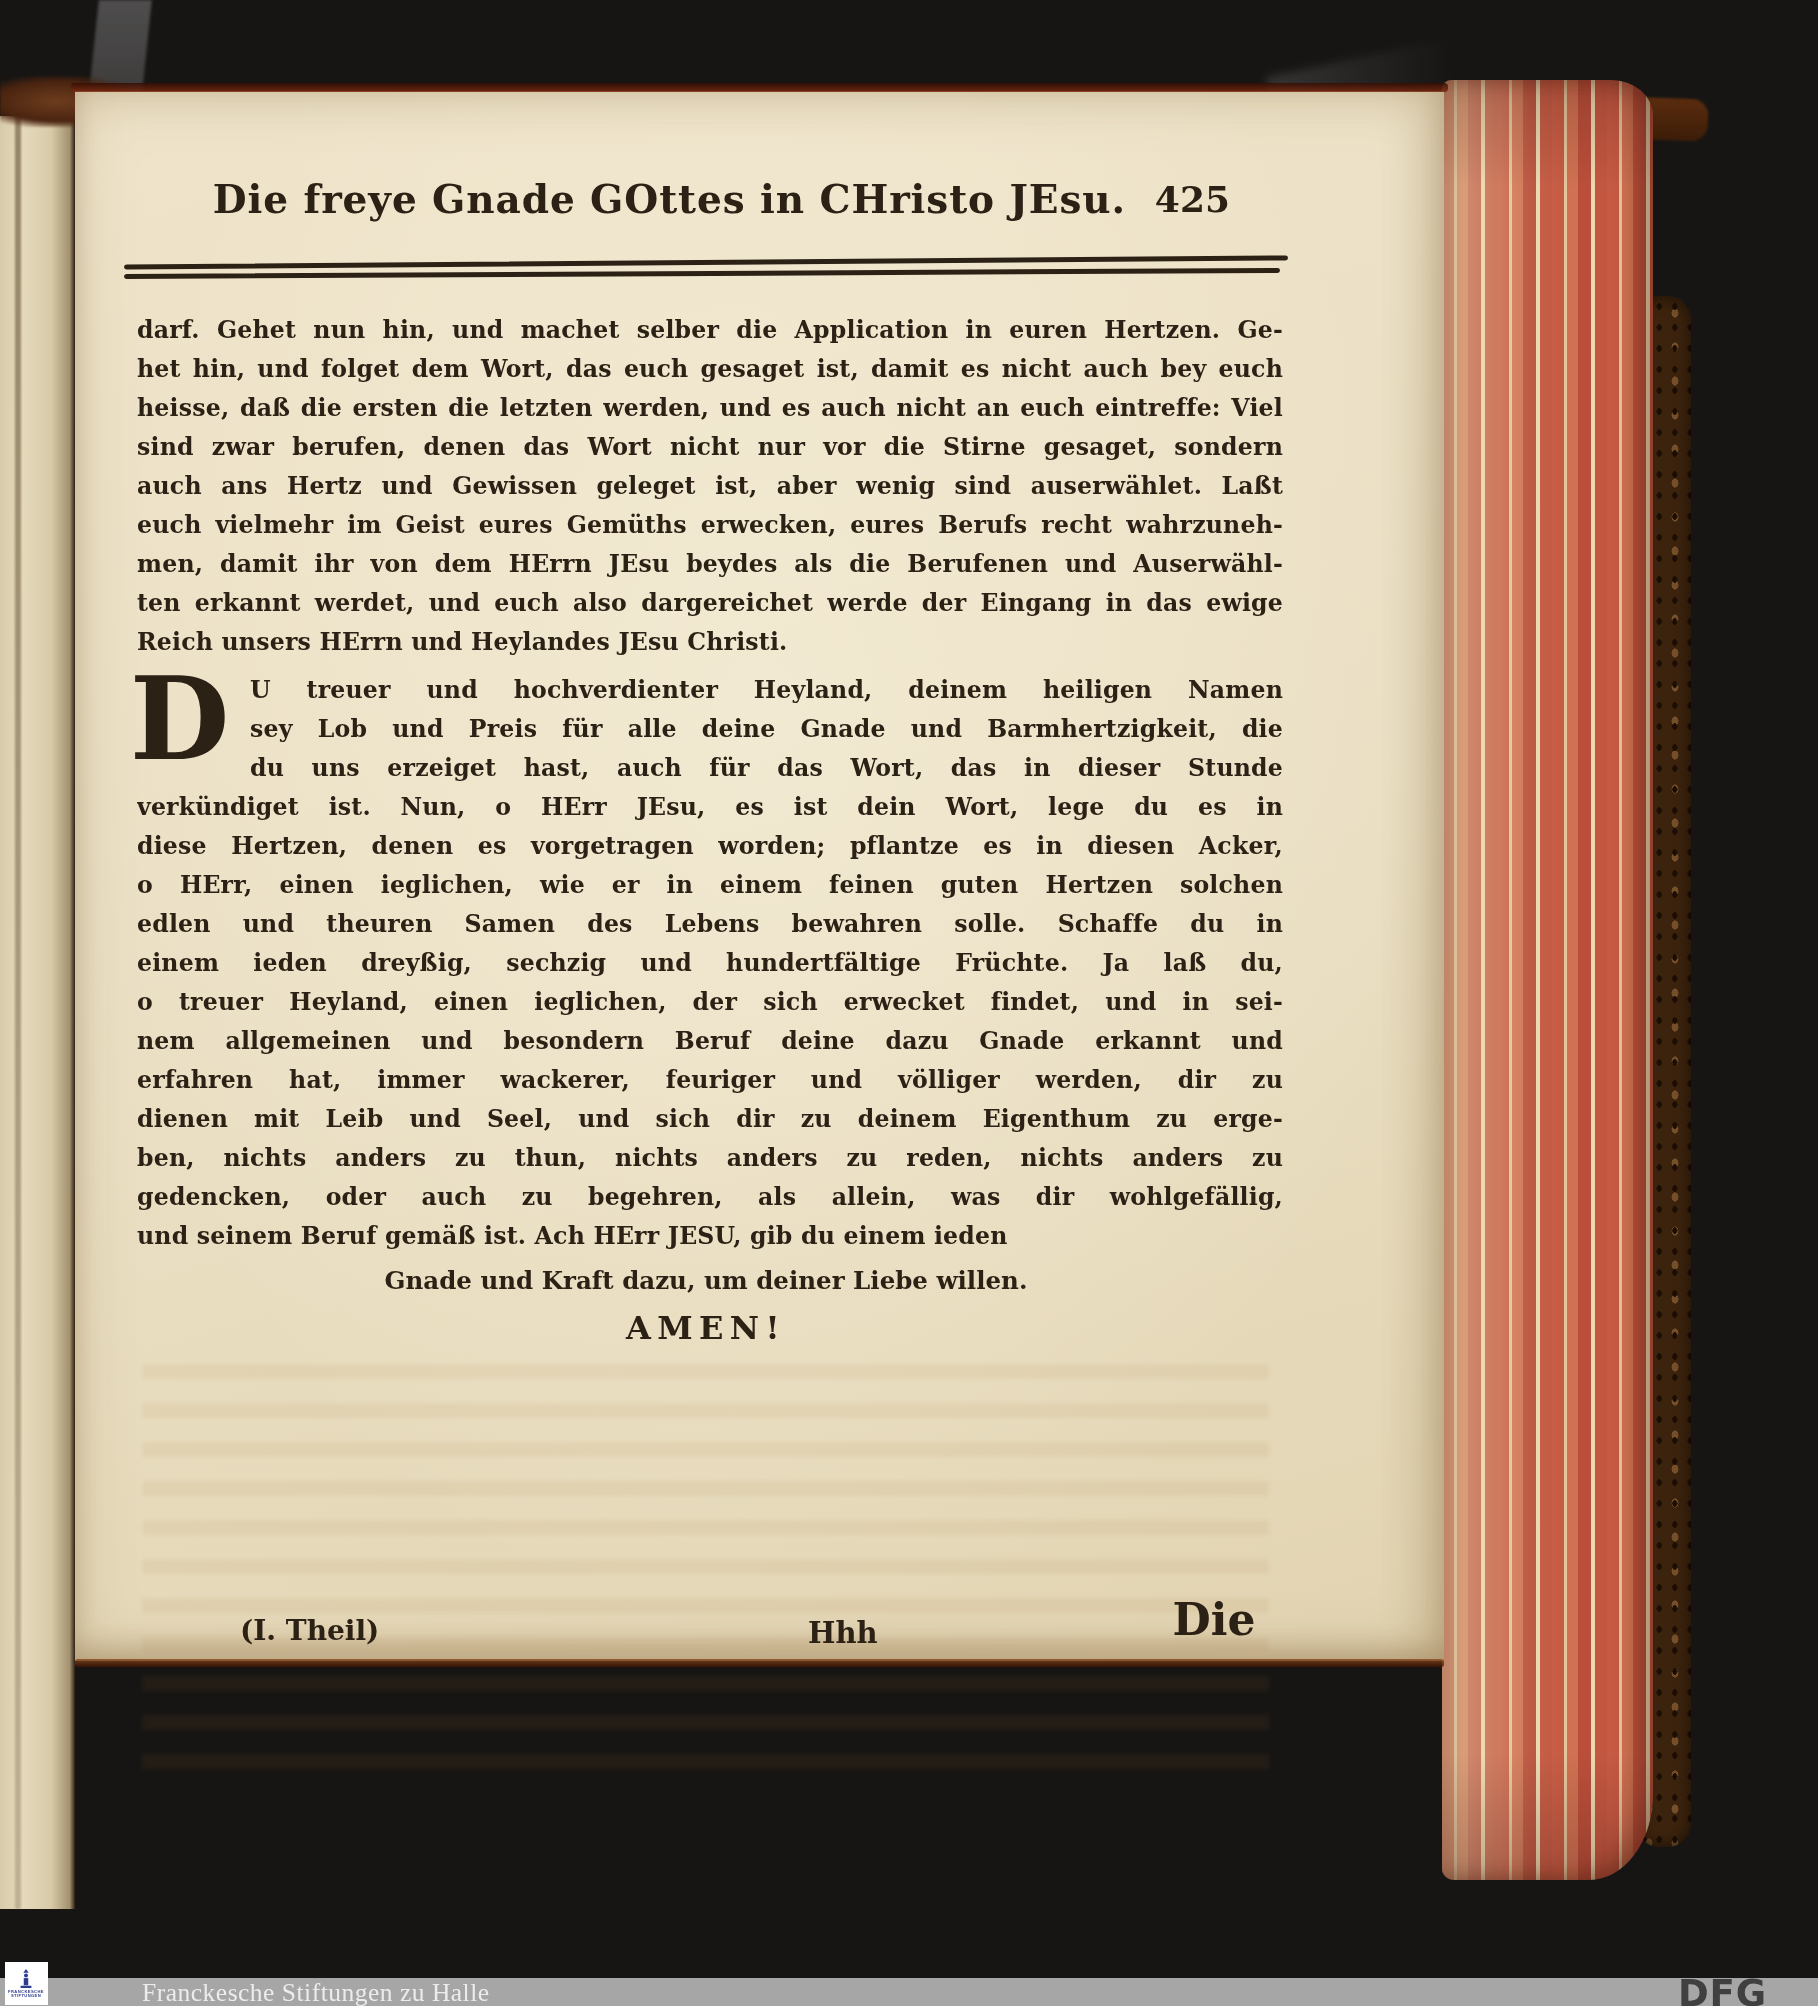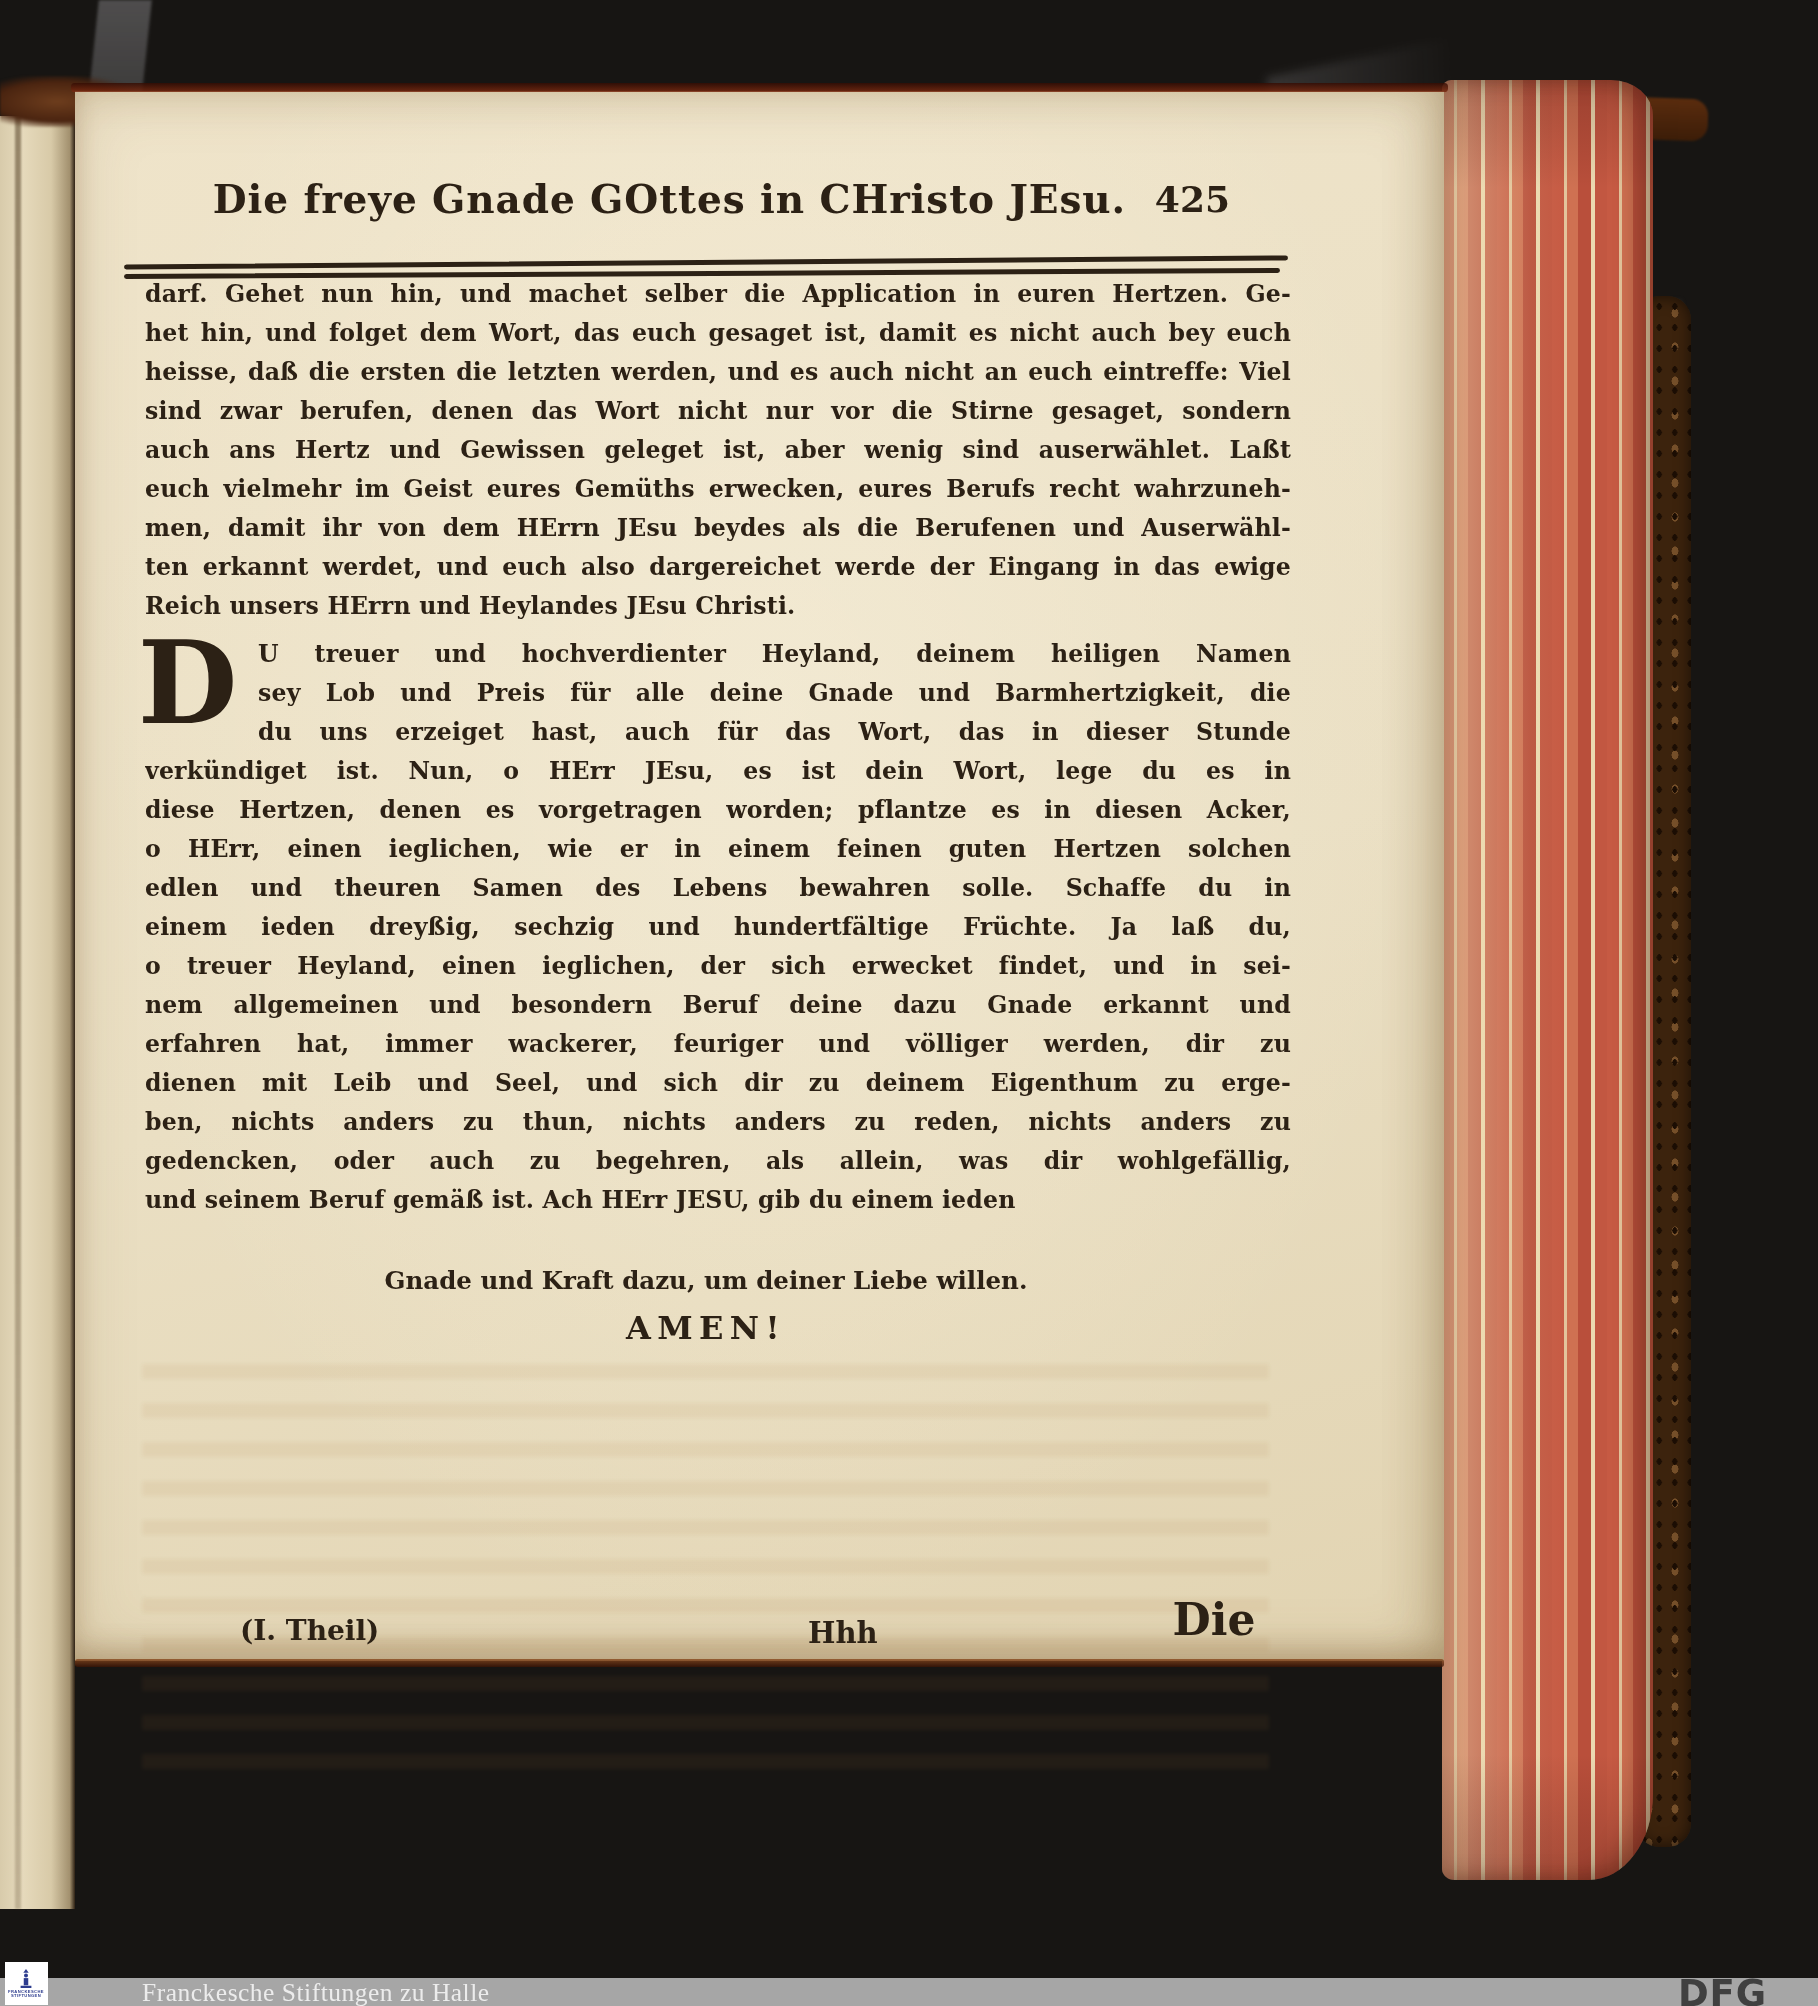--- a/index.html
+++ b/index.html
@@ -50,21 +50,21 @@
   .type-area{position:absolute;left:58px;top:0;width:1146px;height:100%;color:#2c2115;}
 
   .page-head{position:absolute;top:85px;left:0;width:100%;height:58px;}
   .head-title{position:absolute;left:50%;transform:translateX(-54%);white-space:nowrap;
     font-size:39px;font-weight:bold;letter-spacing:0.9px;}
   .head-num{position:absolute;right:49px;top:1.8px;font-size:36px;font-weight:bold;}
   .rule{position:absolute;left:-9px;width:1164px;height:4.5px;background:#2c2115;border-radius:2.7px;}
   .r1{top:169px;transform:rotate(-.45deg);}
   .r2{top:180px;transform:rotate(-.3deg);width:1156px;}
 
-  .para{position:absolute;left:12px;width:1146px;}
+  .para{position:absolute;left:4px;width:1146px;margin-top:36px;}
   .p1{top:184px;}
   .p2{top:544px;}
   .line{height:39px;line-height:39px;overflow:hidden;font-size:23.6px;font-weight:bold;
     text-align:justify;text-align-last:justify;letter-spacing:0.2px;}
   .line.lastline{text-align-last:left;}
   .line.ind{margin-left:113px;}
   .dropcap{position:absolute;left:-7.3px;top:-7.3px;font-size:115px;line-height:109px;font-weight:bold;}
 
   .closing{position:absolute;top:1175px;left:0;width:100%;text-align:center;
     font-size:24.5px;font-weight:bold;}

